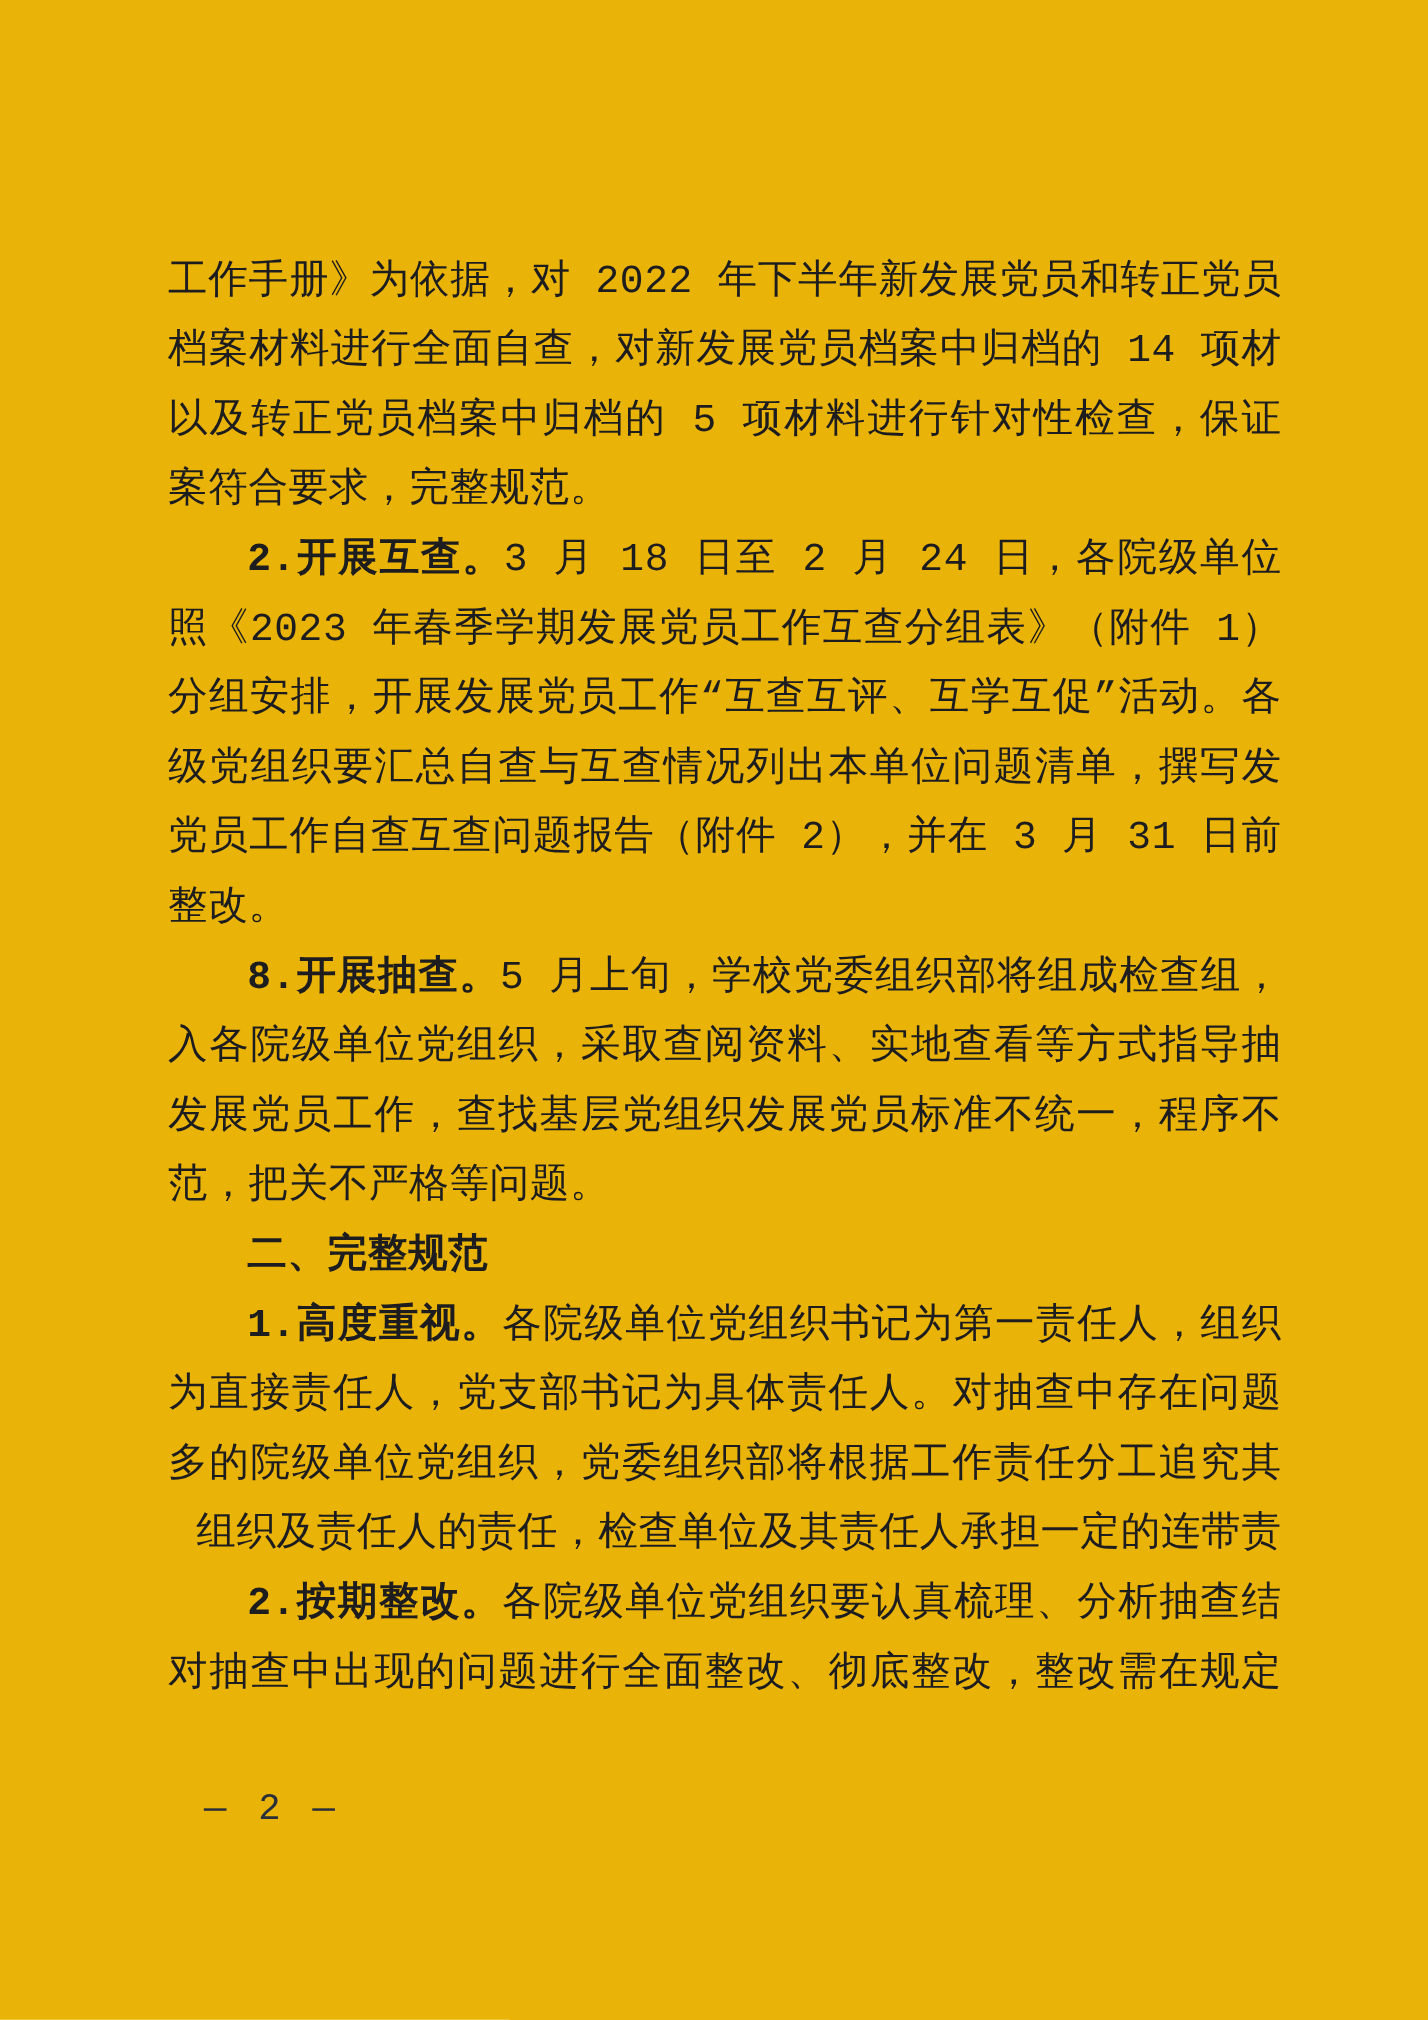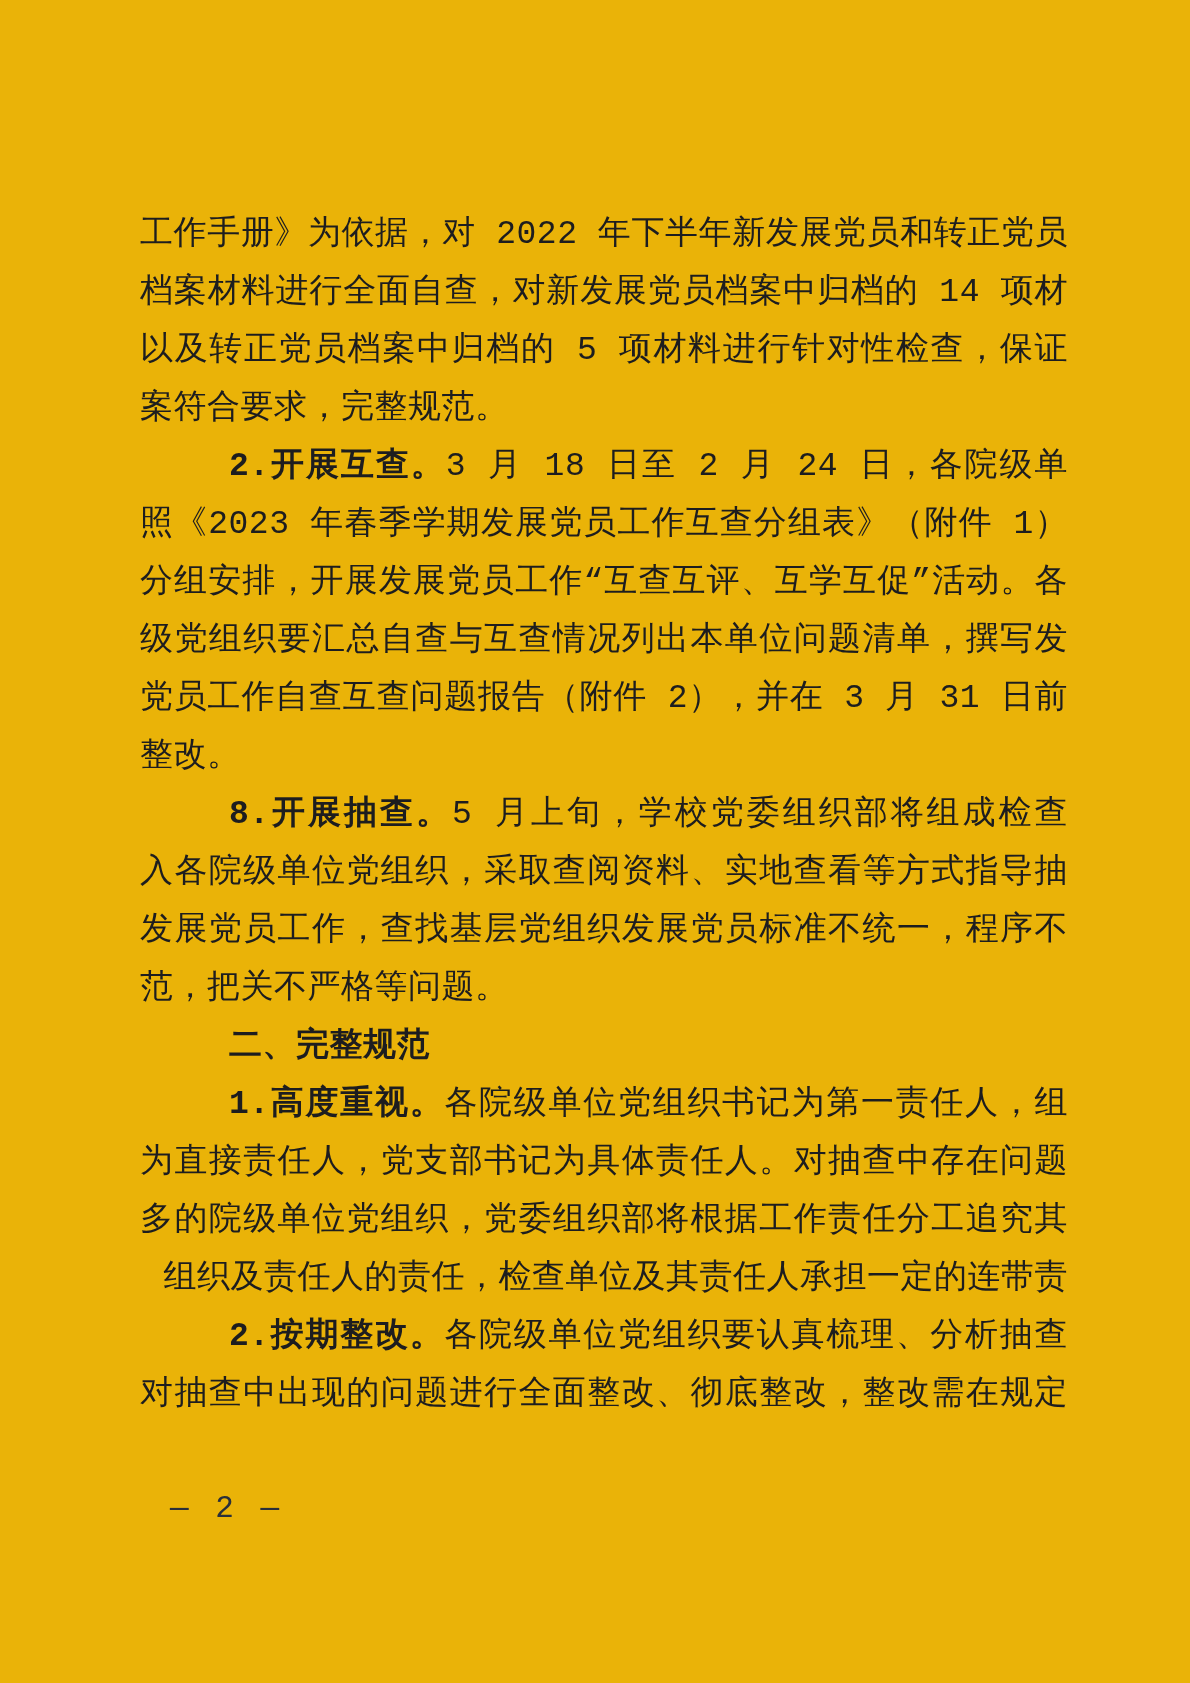--- a/index.html
+++ b/index.html
@@ -30,21 +30,21 @@
     font-size: 33px;
     color: #1d1d1f;
     text-align: justify;
     text-align-last: justify;
     letter-spacing: 0.5px;
     white-space: normal;
     overflow: hidden;
   }
   .line.last { text-align: right; text-align-last: left; }
   .line.indent { text-indent: 66px; }
-  .line b { font-weight: 700; margin-left: 23px; }
+  .line b { font-weight: 700; }
   .para.heading .line { font-weight: 700; }
   .footer {
     position: absolute;
     left: 170px;
     top: 1486px;
     font-size: 31px;
     line-height: 46px;
     color: #2a2f3a;
     letter-spacing: 4px;
   }

